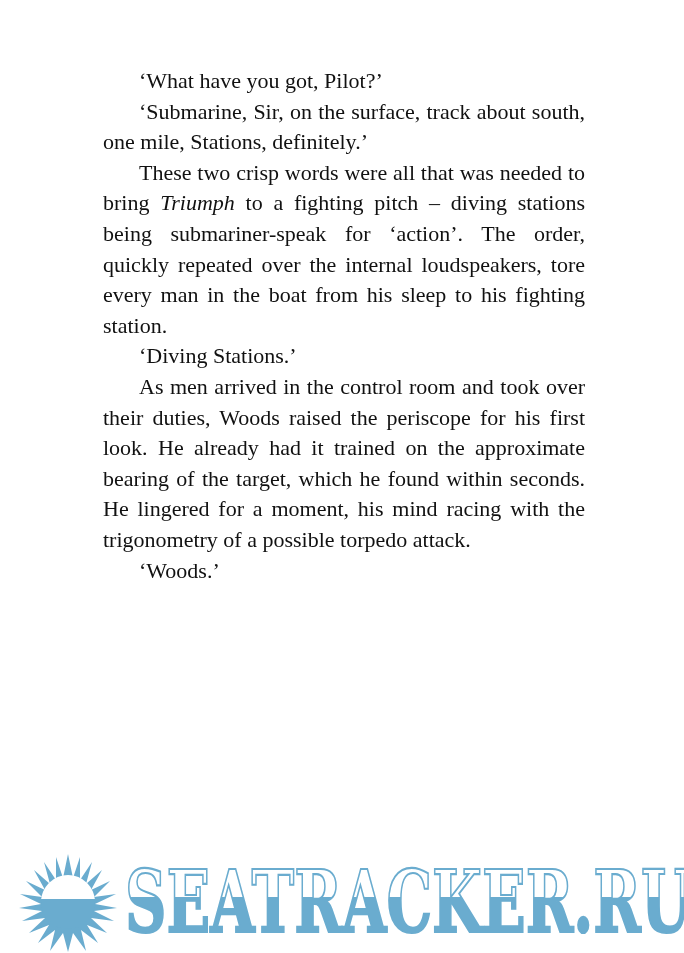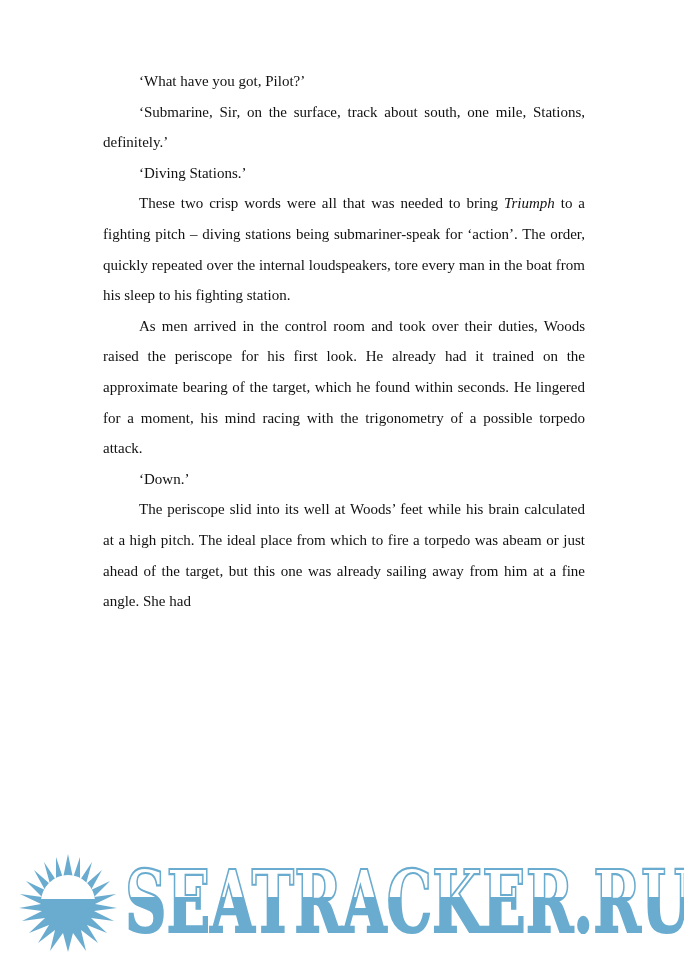--- a/index.html
+++ b/index.html
@@ -12,21 +12,21 @@
     height: 953px;
     position: relative;
     overflow: hidden;
   }
   .page {
     position: absolute;
     left: 103px;
     top: 66px;
     width: 482px;
     font-family: "Liberation Serif", "DejaVu Serif", serif;
-    font-size: 15px;
+    font-size: 22px;
     line-height: 30.6px;
     color: #111111;
   }
   .para {
     margin: 0;
     text-indent: 36px;
     text-align: justify;
     text-align-last: left;
   }
   .para em { font-style: italic; }
@@ -51,25 +51,24 @@
     width: 572px;
     height: 80px;
   }
 </style>
 </head>
 <body>
 
 <div class="page">
   <p class="para">‘What have you got, Pilot?’</p>
   <p class="para">‘Submarine, Sir, on the surface, track about south, one mile, Stations, definitely.’</p>
+  <p class="para"><span>These two crisp words were all that was needed to bring </span><em>Triumph</em><span> to a fighting pitch – diving stations being submariner-speak for ‘action’. The order, quickly repeated over the internal loudspeakers, tore every man in the boat from his sleep to his fighting station.</span></p>
   <p class="para">‘Diving Stations.’</p>
-  <p class="para"><span>These two crisp words were all that was needed to bring </span><em>Triumph</em><span> to a fighting pitch – diving stations being submariner-speak for ‘action’. The order, quickly repeated over the internal loudspeakers, tore every man in the boat from his sleep to his fighting station.</span></p>
   <p class="para">As men arrived in the control room and took over their duties, Woods raised the periscope for his first look. He already had it trained on the approximate bearing of the target, which he found within seconds. He lingered for a moment, his mind racing with the trigonometry of a possible torpedo attack.</p>
-  <p class="para">‘Down.’</p>
-  <p class="para">The periscope slid into its well at Woods’ feet while his brain calculated at a high pitch. The ideal place from which to fire a torpedo was abeam or just ahead of the target, but this one was already sailing away from him at a fine angle. She had</p>
+  <p class="para">‘Woods.’</p>
 </div>
 
 <div class="watermark">
   <svg class="sun" viewBox="0 0 104 98" xmlns="http://www.w3.org/2000/svg">
     <defs>
       <clipPath id="topHalf">
           <rect x="0" y="0" width="104" height="45"></rect>
         </clipPath>
       <clipPath id="bottomHalf">
           <rect x="0" y="45" width="104" height="60"></rect>

